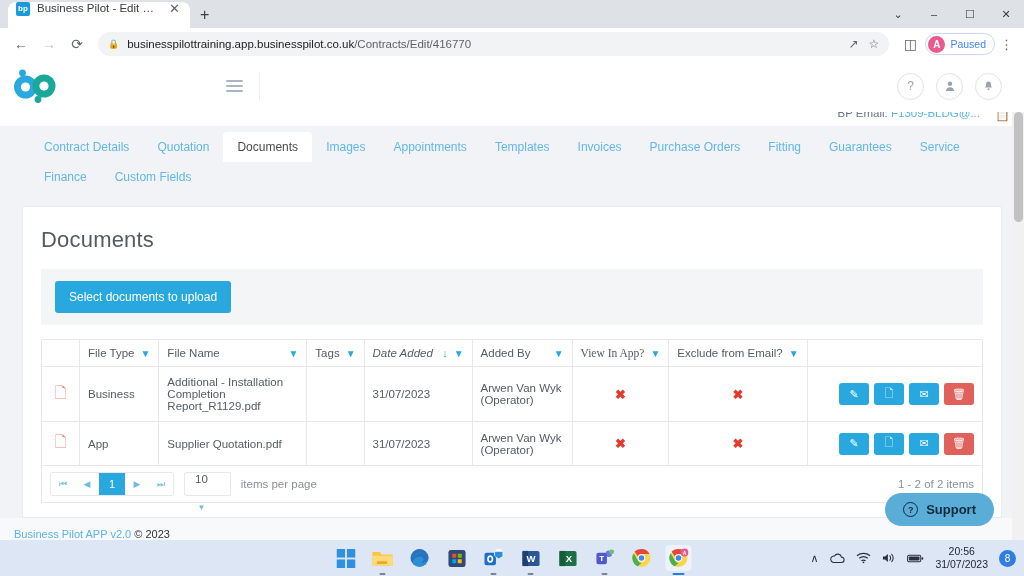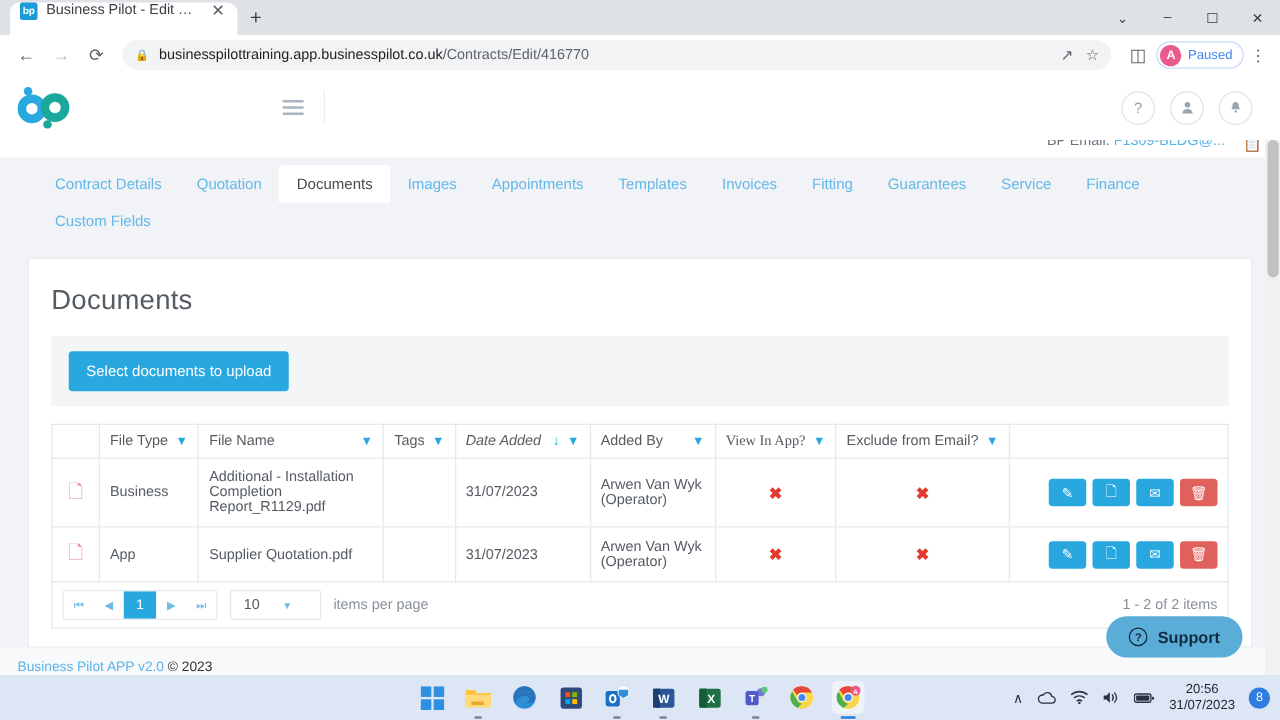--- a/index.html
+++ b/index.html
@@ -194,21 +194,21 @@
   }
   .pg-group { display: flex; border: 1px solid #e6e8eb; border-radius: 2px; overflow: hidden; }
   .pg-btn {
     width: 24px; height: 22px; display: flex; align-items: center;
     justify-content: center; color: #6fbce6; font-size: 9px; background: #fff;
   }
   .pg-btn.current { background: #29a8e0; color: #fff; font-size: 11px; width: 26px; }
   .pg-select {
     display: flex; align-items: center; border: 1px solid #e6e8eb;
     border-radius: 2px; margin-left: 10px; height: 24px;
-    padding: 0 22px 0 10px; gap: 18px; color: #555b62; background: #fff;
+    padding: 0 22px 0 10px; gap: 18px; color: #555b62; background: #fff; flex-direction: column;
   }
   .pg-caret { color: #6fbce6; font-size: 8px; }
   .pg-label { margin-left: 10px; }
   .pg-count { margin-left: auto; }
 
   .site-footer {
     padding: 10px 14px; font-size: 11px; color: #333;
     background: #f8f9fa;
   }
   .footer-link { color: #5ab4e8; }
@@ -351,20 +351,21 @@
   </div>
 
   <div class="tabs-bar">
     <div class="nav-tab">Contract Details</div>
     <div class="nav-tab">Quotation</div>
     <div class="nav-tab active">Documents</div>
     <div class="nav-tab">Images</div>
     <div class="nav-tab">Appointments</div>
     <div class="nav-tab">Templates</div>
     <div class="nav-tab">Invoices</div>
+    <div class="nav-tab">Purchase Orders</div>
     <div class="nav-tab">Fitting</div>
     <div class="nav-tab">Guarantees</div>
     <div class="nav-tab">Service</div>
     <div class="nav-tab">Finance</div>
     <div class="nav-tab">Custom Fields</div>
   </div>
 
   <div class="content-card">
     <div class="page-title">Documents</div>
 

